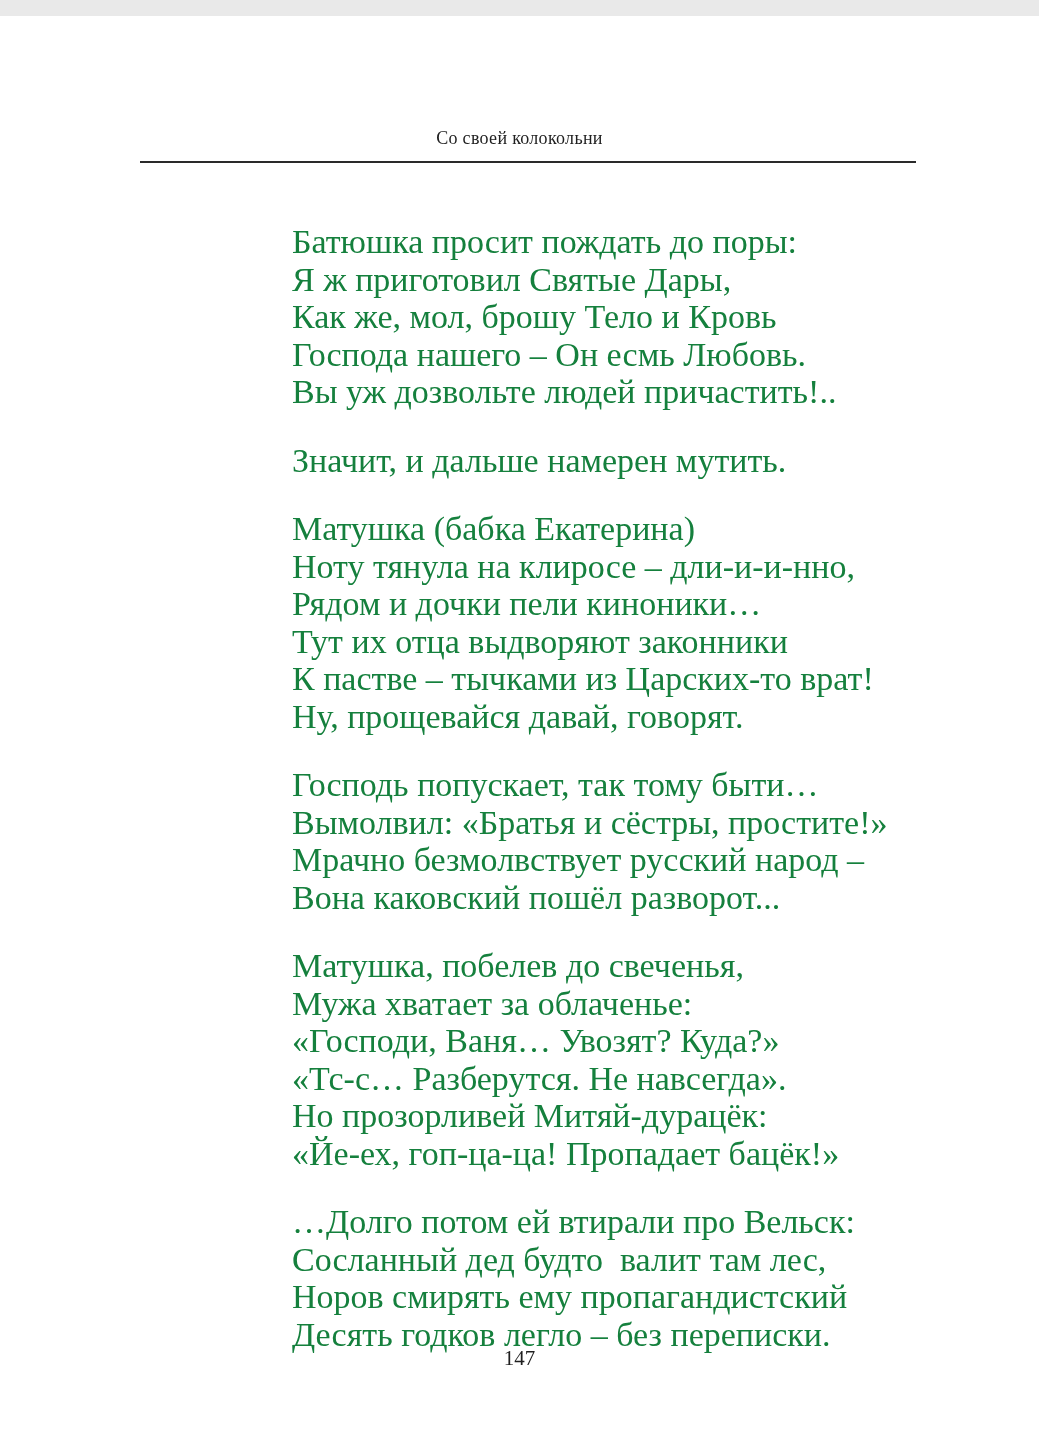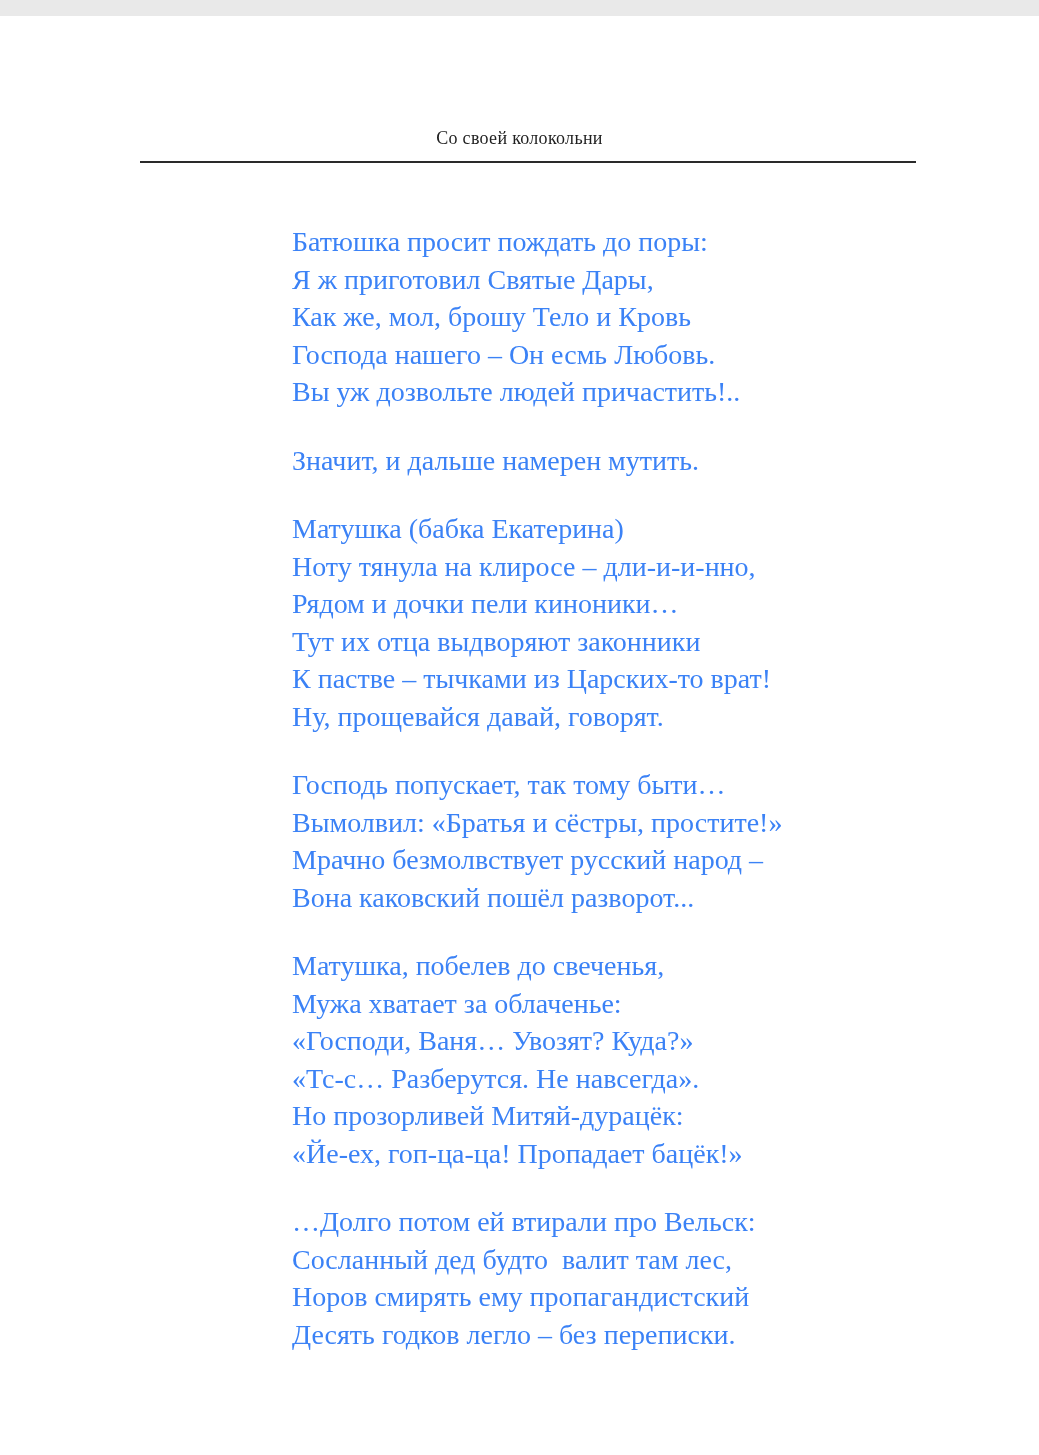--- a/index.html
+++ b/index.html
@@ -33,24 +33,24 @@
     top: 145px;
     left: 140px;
     width: 776px;
     height: 2px;
     background: #2a2a2a;
   }
   .poem {
     position: absolute;
     top: 207px;
     left: 292px;
-    font-size: 28px;
+    font-size: 34px;
     line-height: 37.5px;
     white-space: pre;
-    color: #3b82f6;
+    color: #15803d;
   }
   .stanza {
     margin: 0 0 31px 0;
   }
   .poem-line {
     height: 37.5px;
   }
   .page-number {
     position: absolute;
     top: 1330px;
@@ -65,14 +65,15 @@
 <body>
 
 <div class="page">
 
   <div class="running-header">Со своей колокольни</div>
 
   <div class="header-rule"></div>
 
   <div class="poem"><div class="stanza"><div class="poem-line">Батюшка просит пождать до поры:</div><div class="poem-line">Я ж приготовил Святые Дары,</div><div class="poem-line">Как же, мол, брошу Тело и Кровь</div><div class="poem-line">Господа нашего – Он есмь Любовь.</div><div class="poem-line">Вы уж дозвольте людей причастить!..</div></div><div class="stanza"><div class="poem-line">Значит, и дальше намерен мутить.</div></div><div class="stanza"><div class="poem-line">Матушка (бабка Екатерина)</div><div class="poem-line">Ноту тянула на клиросе – дли-и-и-нно,</div><div class="poem-line">Рядом и дочки пели киноники…</div><div class="poem-line">Тут их отца выдворяют законники</div><div class="poem-line">К пастве – тычками из Царских-то врат!</div><div class="poem-line">Ну, прощевайся давай, говорят.</div></div><div class="stanza"><div class="poem-line">Господь попускает, так тому быти…</div><div class="poem-line">Вымолвил: «Братья и сёстры, простите!»</div><div class="poem-line">Мрачно безмолвствует русский народ –</div><div class="poem-line">Вона каковский пошёл разворот...</div></div><div class="stanza"><div class="poem-line">Матушка, побелев до свеченья,</div><div class="poem-line">Мужа хватает за облаченье:</div><div class="poem-line">«Господи, Ваня… Увозят? Куда?»</div><div class="poem-line">«Тс-с… Разберутся. Не навсегда».</div><div class="poem-line">Но прозорливей Митяй-дурацёк:</div><div class="poem-line">«Йе-ех, гоп-ца-ца! Пропадает бацёк!»</div></div><div class="stanza"><div class="poem-line">…Долго потом ей втирали про Вельск:</div><div class="poem-line">Сосланный дед будто  валит там лес,</div><div class="poem-line">Норов смирять ему пропагандистский</div><div class="poem-line">Десять годков легло – без переписки.</div></div></div>
 
+  <div class="page-number">147</div>
 
 </div>
 
 </body></html>

